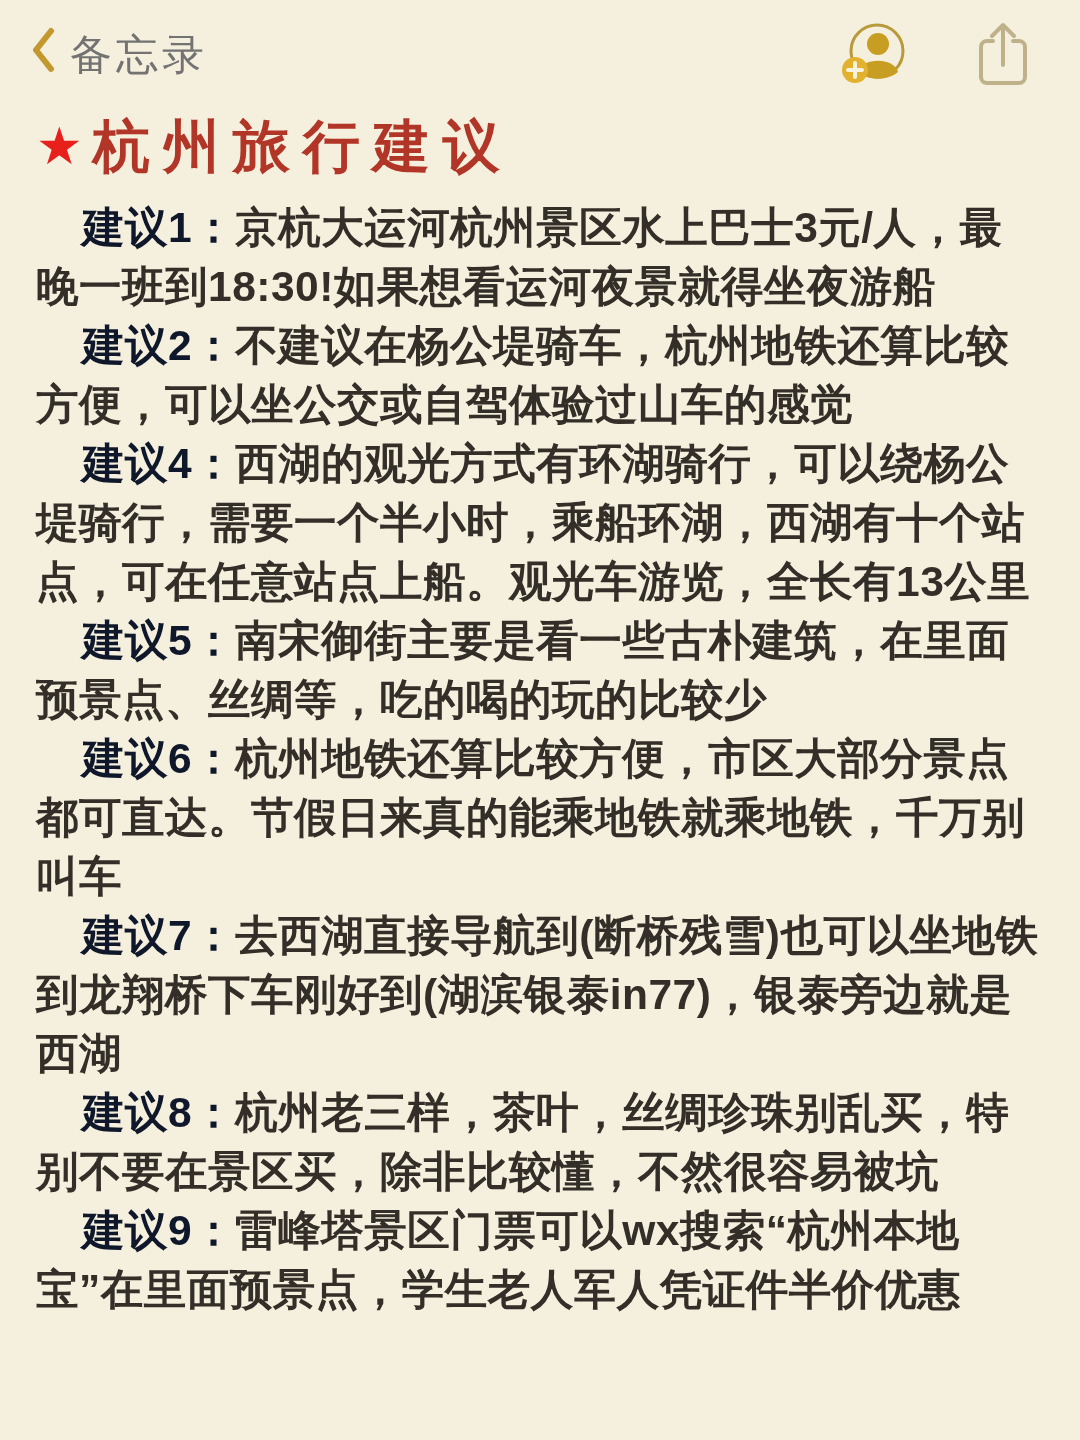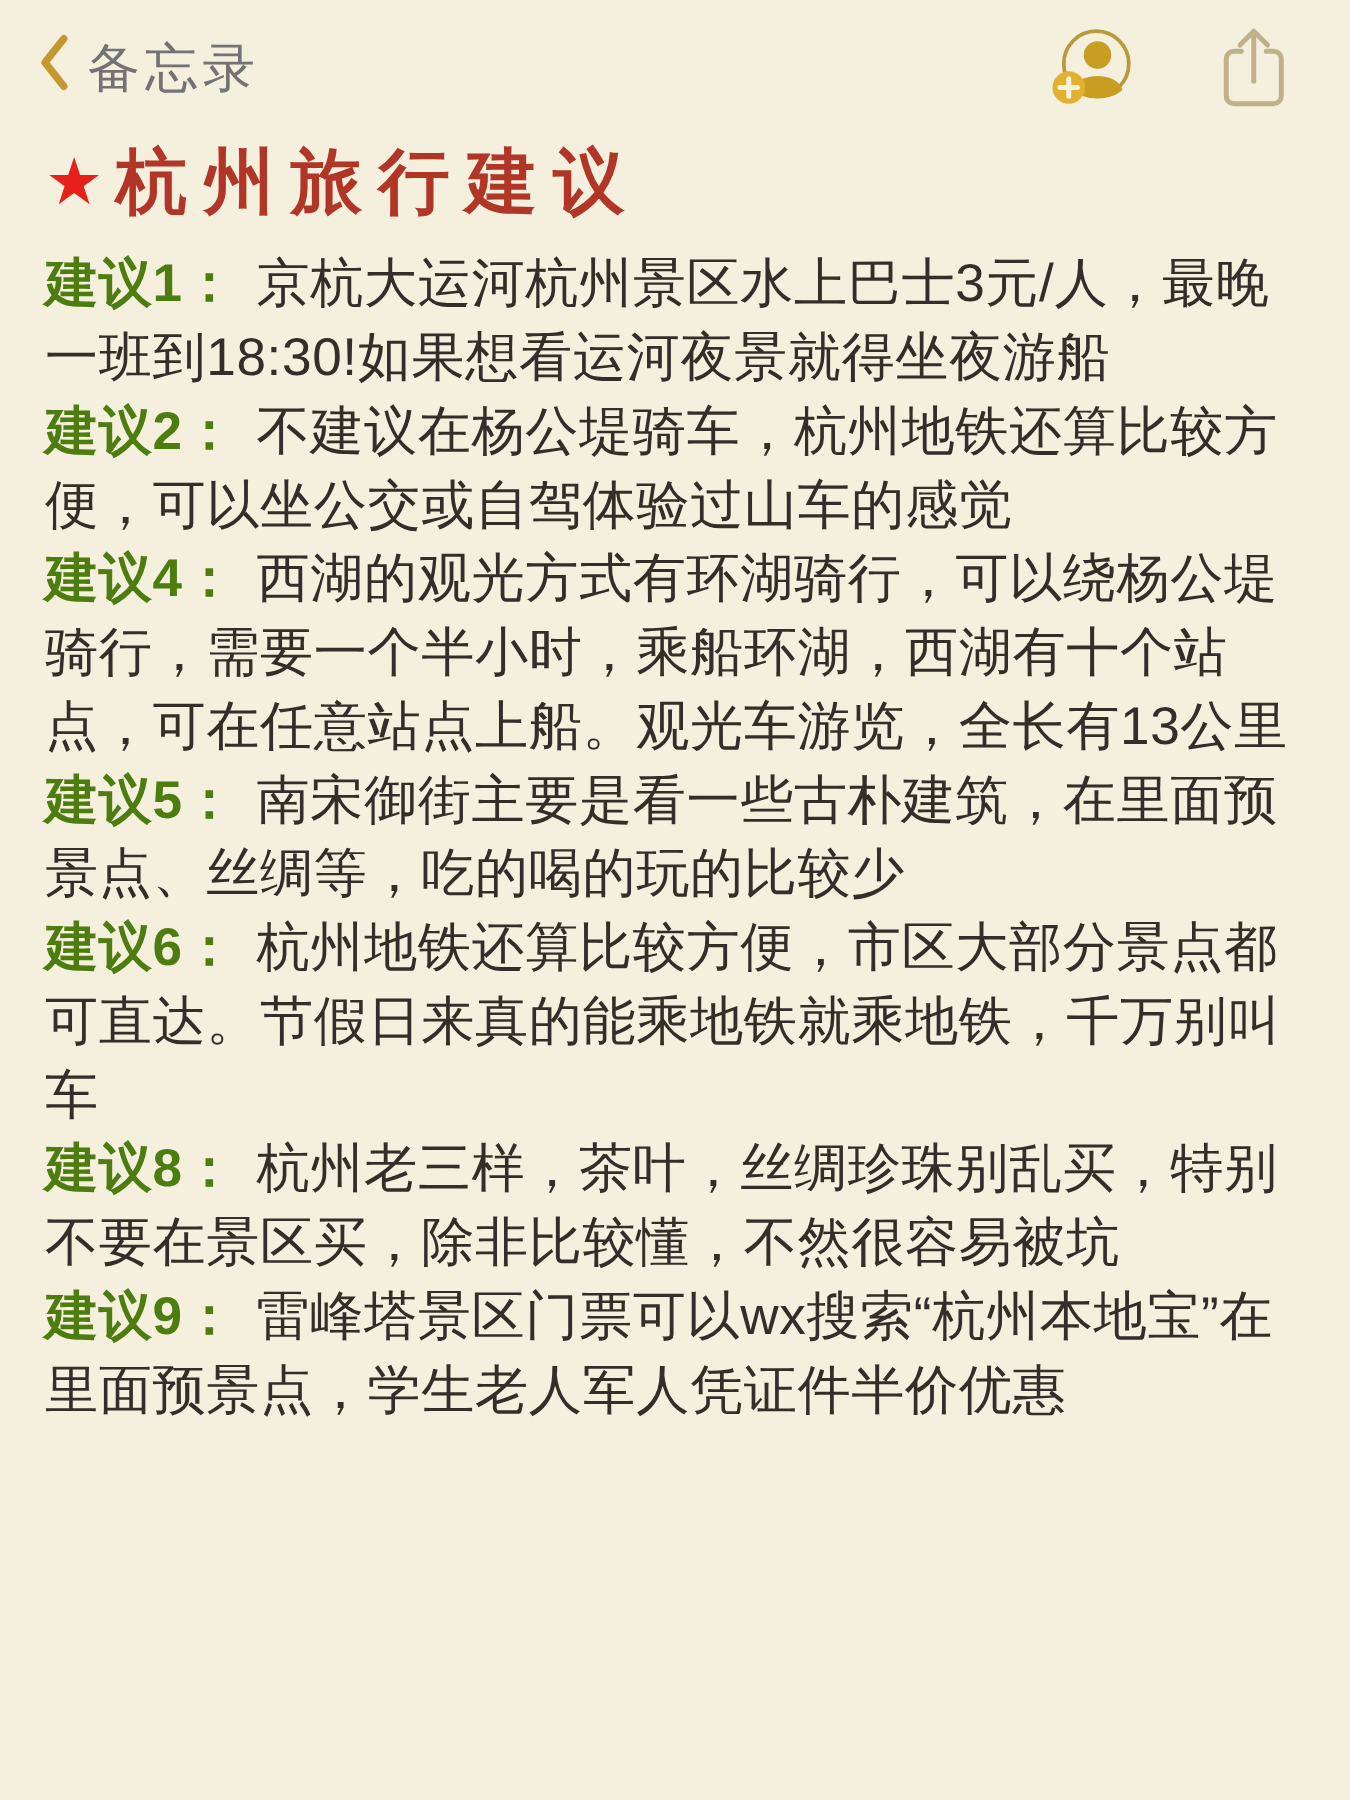--- a/index.html
+++ b/index.html
@@ -76,26 +76,26 @@
     font-size: 42.5px;
     line-height: 59px;
     color: #332e27;
     letter-spacing: 0.5px;
   }
   .suggestion {
     margin: 0;
     padding: 0;
   }
   .suggestion .label {
-    color: #4d7c0f;
+    color: #0f172a;
     font-weight: 700;
+    margin-left: 46px;
   }
   .suggestion .text {
-    font-weight: 400;
-    margin-left: 16px;
+    font-weight: 700;
   }
 </style>
 </head>
 <body>
 
 <div class="page">
 
   <header class="navbar">
     <button class="back-button">
       <span class="back-chevron">
@@ -134,19 +134,20 @@
       <span class="title-star">★</span>
       <span class="title-text">杭州旅行建议</span>
     </h1>
 
     <div class="note-content">
       <p class="suggestion"><span class="label">建议1：</span><span class="text">京杭大运河杭州景区水上巴士3元/人，最晚一班到18:30!如果想看运河夜景就得坐夜游船</span></p>
       <p class="suggestion"><span class="label">建议2：</span><span class="text">不建议在杨公堤骑车，杭州地铁还算比较方便，可以坐公交或自驾体验过山车的感觉</span></p>
       <p class="suggestion"><span class="label">建议4：</span><span class="text">西湖的观光方式有环湖骑行，可以绕杨公堤骑行，需要一个半小时，乘船环湖，西湖有十个站点，可在任意站点上船。观光车游览，全长有13公里</span></p>
       <p class="suggestion"><span class="label">建议5：</span><span class="text">南宋御街主要是看一些古朴建筑，在里面预景点、丝绸等，吃的喝的玩的比较少</span></p>
       <p class="suggestion"><span class="label">建议6：</span><span class="text">杭州地铁还算比较方便，市区大部分景点都可直达。节假日来真的能乘地铁就乘地铁，千万别叫车</span></p>
+      <p class="suggestion"><span class="label">建议7：</span><span class="text">去西湖直接导航到(断桥残雪)也可以坐地铁到龙翔桥下车刚好到(湖滨银泰in77)，银泰旁边就是西湖</span></p>
       <p class="suggestion"><span class="label">建议8：</span><span class="text">杭州老三样，茶叶，丝绸珍珠别乱买，特别不要在景区买，除非比较懂，不然很容易被坑</span></p>
       <p class="suggestion"><span class="label">建议9：</span><span class="text">雷峰塔景区门票可以wx搜索“杭州本地宝”在里面预景点，学生老人军人凭证件半价优惠</span></p>
 
     </div>
   </main>
 
 </div>
 
 </body></html>

